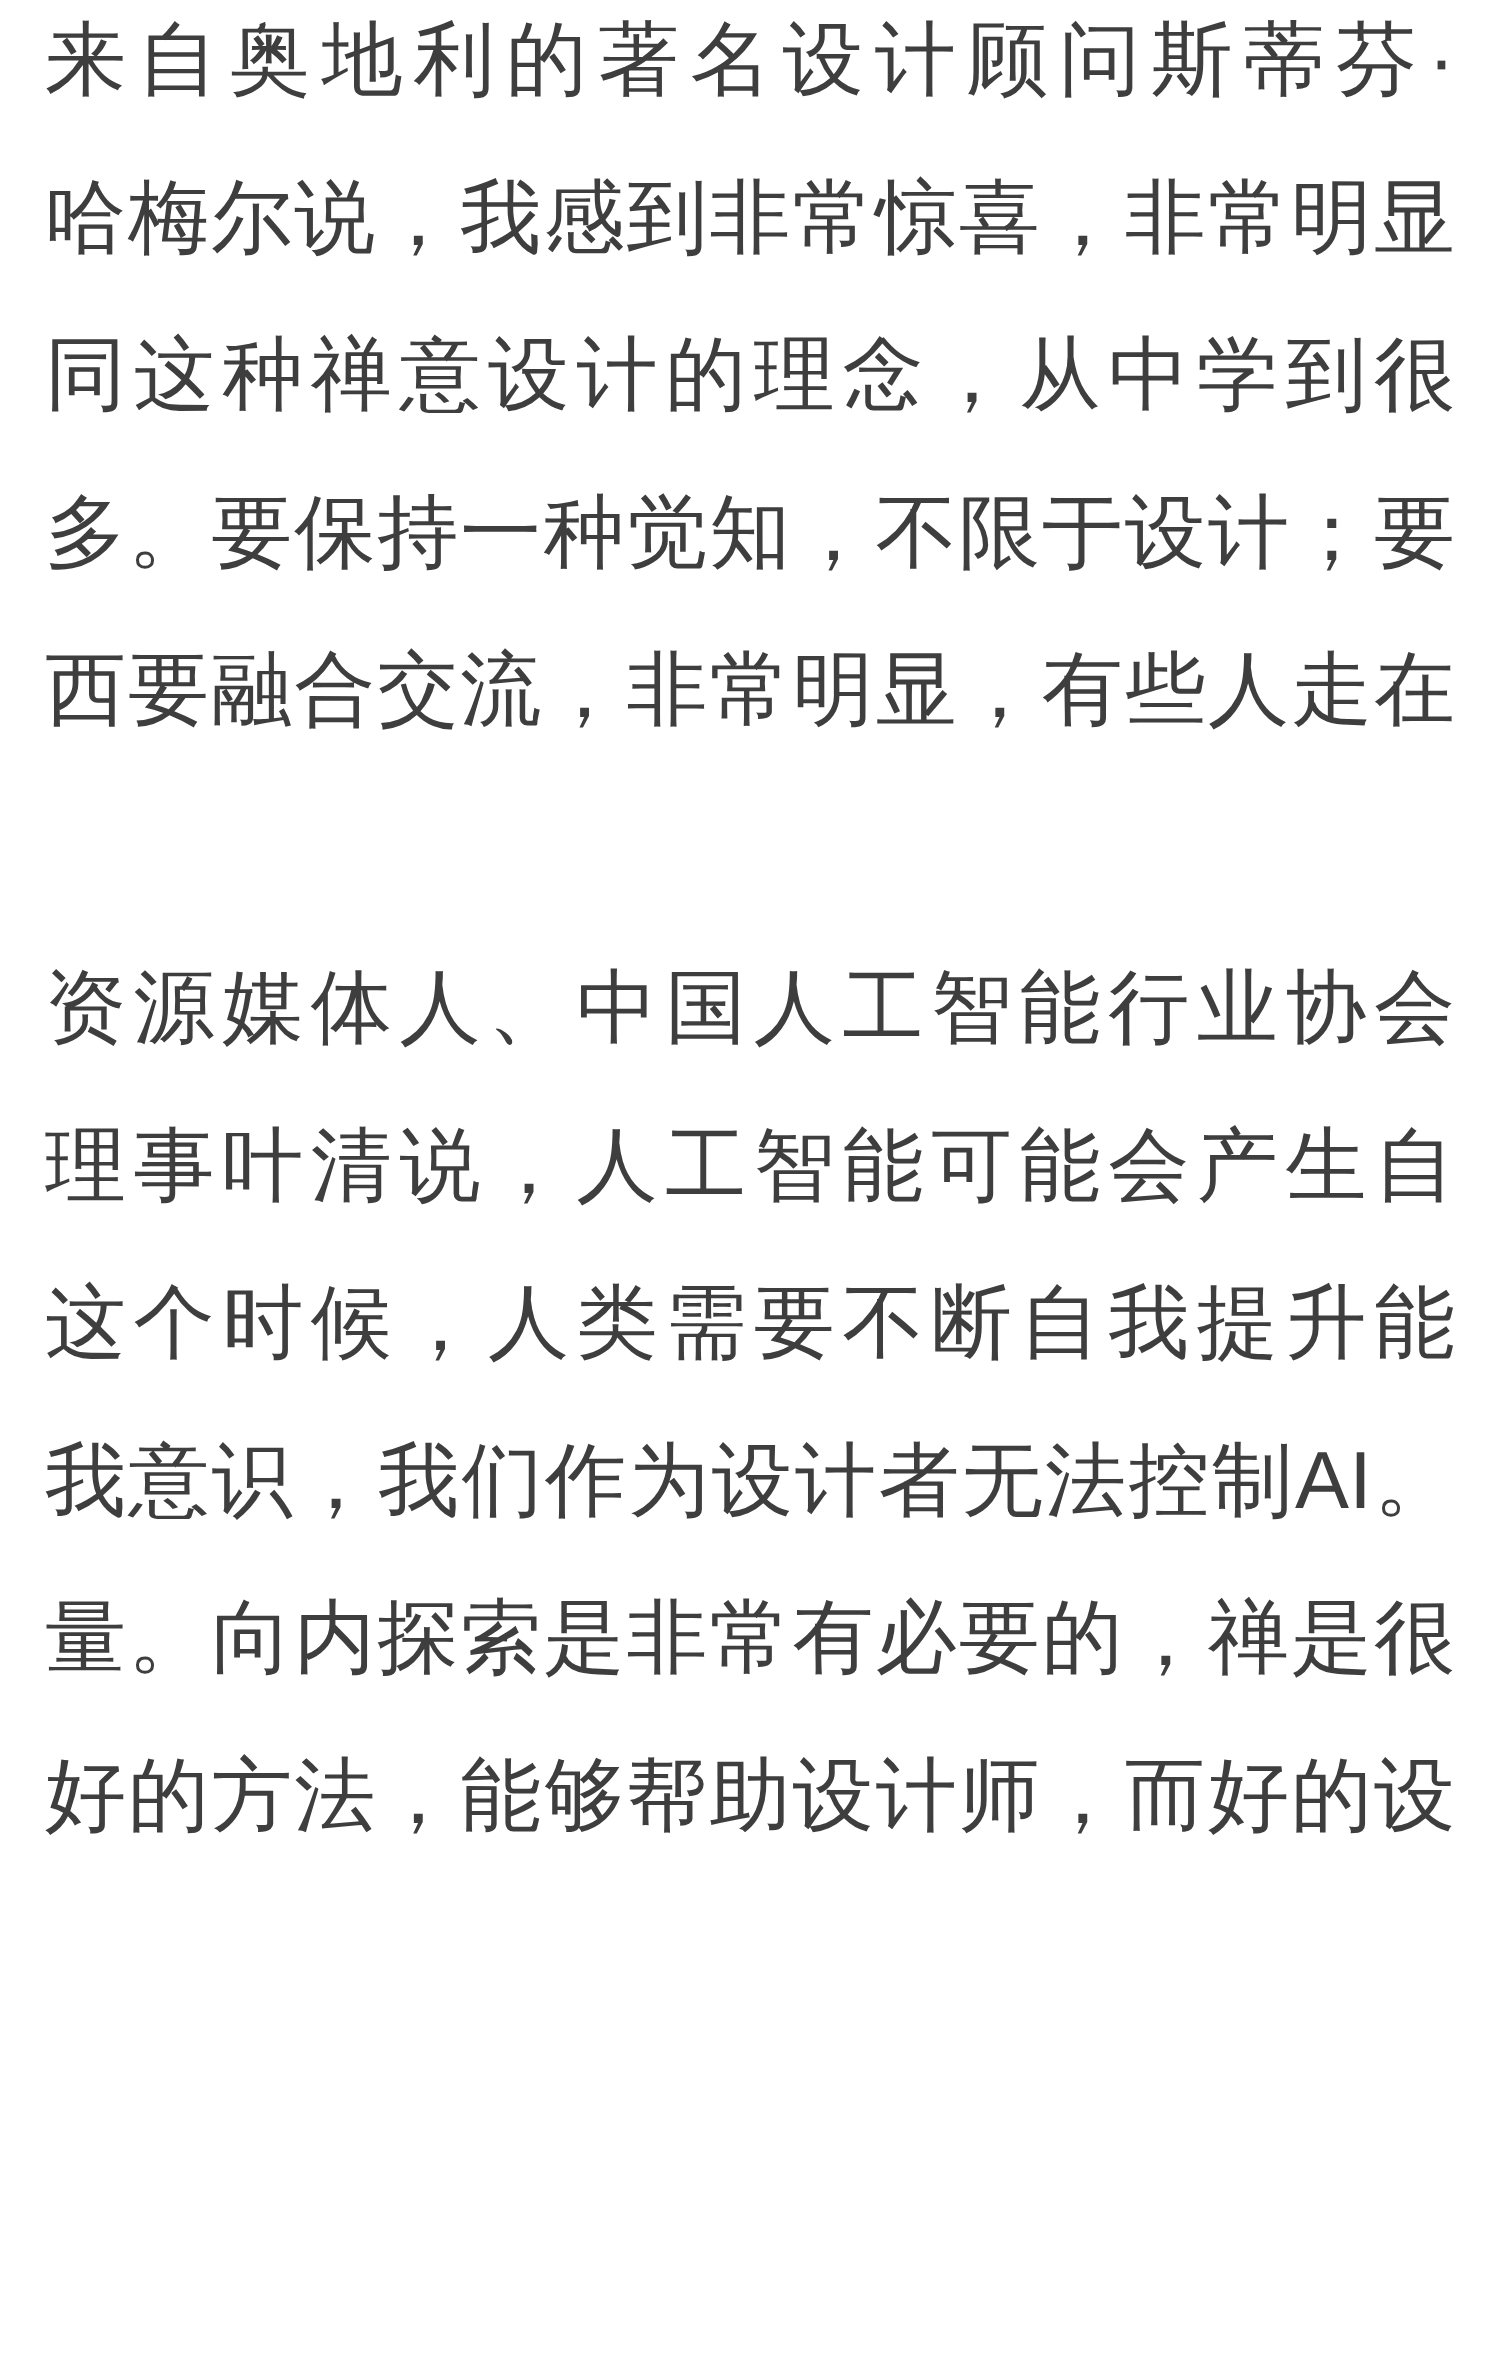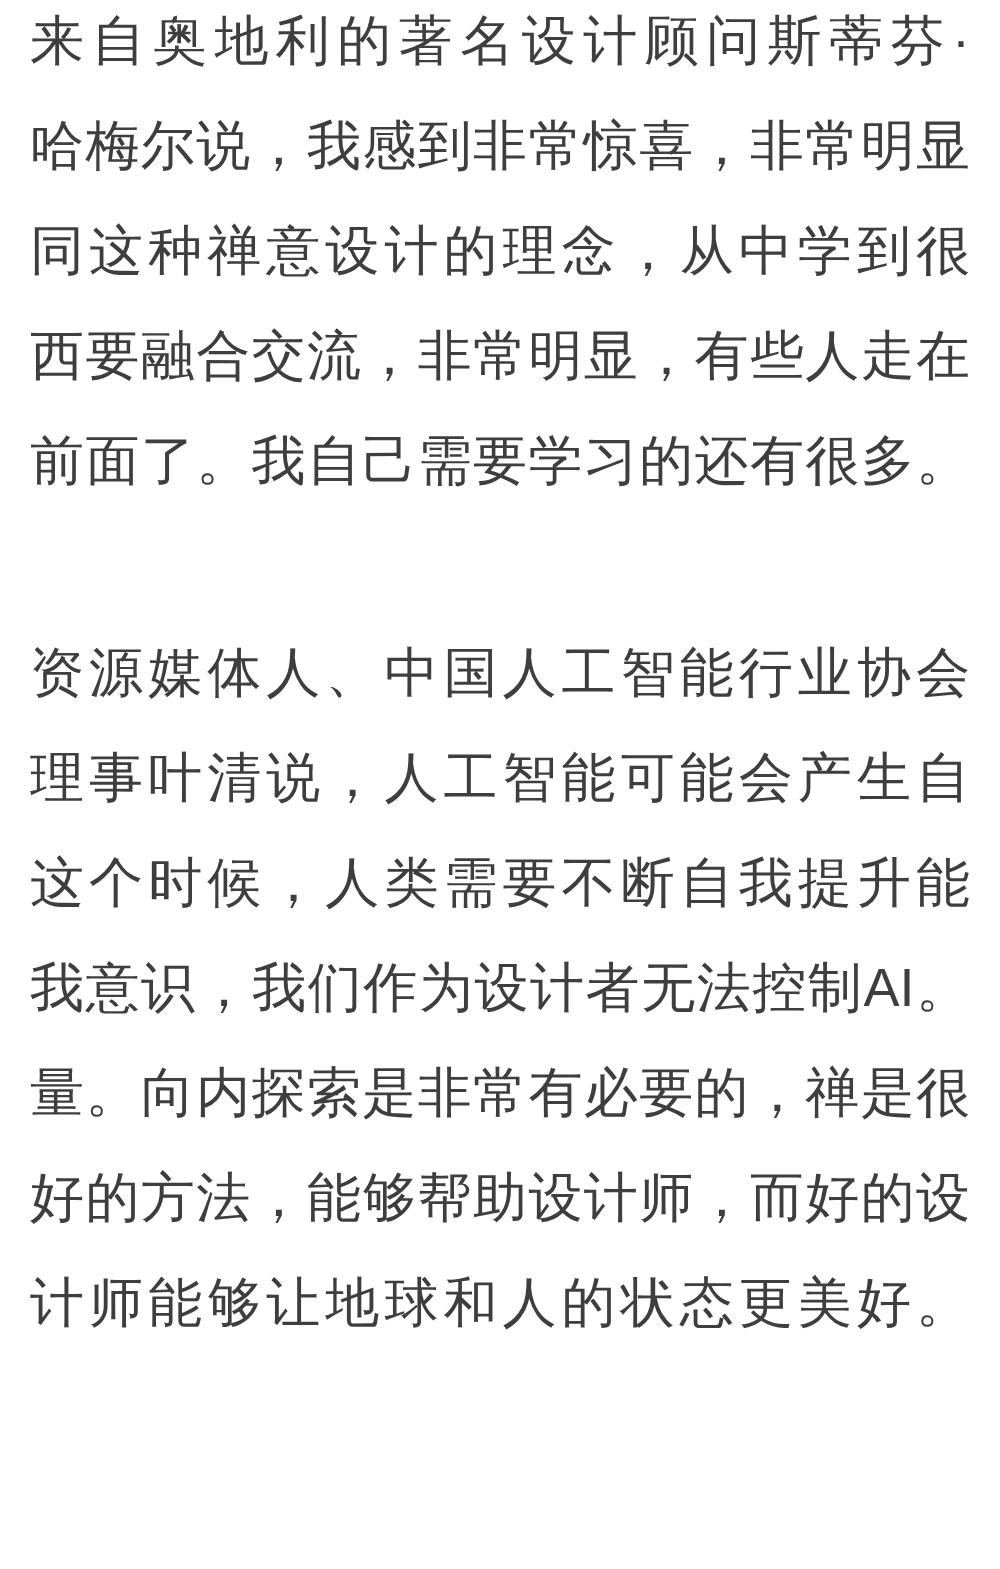--- a/index.html
+++ b/index.html
@@ -39,27 +39,26 @@
 </style>
 </head>
 <body style="background: rgb(255, 255, 255);">
 
 <div class="article" style="color: rgb(62, 62, 62);">
 
   <div class="paragraph">
     <div class="text-line">来自奥地利的著名设计顾问斯蒂芬·</div>
     <div class="text-line">哈梅尔说，我感到非常惊喜，非常明显</div>
     <div class="text-line">同这种禅意设计的理念，从中学到很</div>
+    <div class="text-line">多。要保持一种觉知，不限于设计；要</div>
     <div class="text-line">西要融合交流，非常明显，有些人走在</div>
-    <div class="text-line">前面了。我自己需要学习的还有很多。</div>
   </div>
 
   <div class="paragraph">
     <div class="text-line">资源媒体人、中国人工智能行业协会</div>
     <div class="text-line">理事叶清说，人工智能可能会产生自</div>
     <div class="text-line">这个时候，人类需要不断自我提升能</div>
     <div class="text-line">我意识，我们作为设计者无法控制AI。</div>
     <div class="text-line">量。向内探索是非常有必要的，禅是很</div>
     <div class="text-line">好的方法，能够帮助设计师，而好的设</div>
-    <div class="text-line">计师能够让地球和人的状态更美好。</div>
   </div>
 
 </div>
 
 </body></html>

